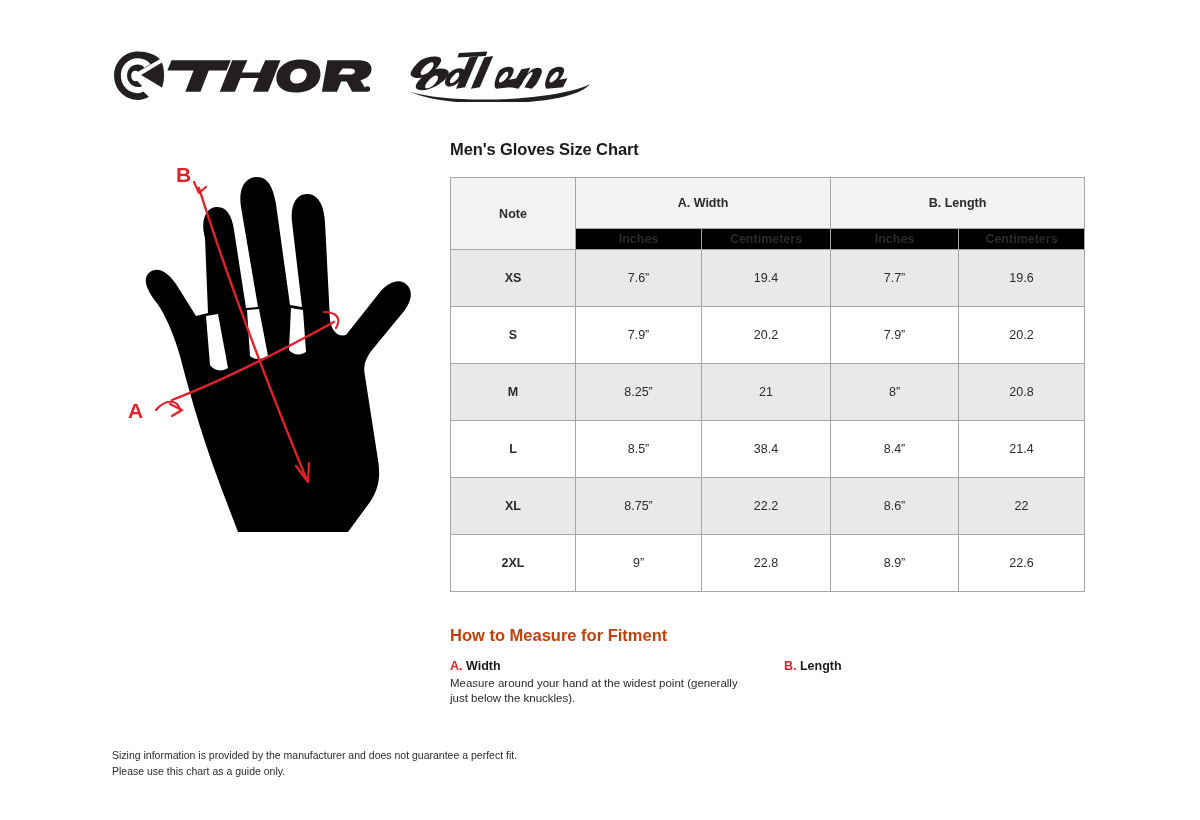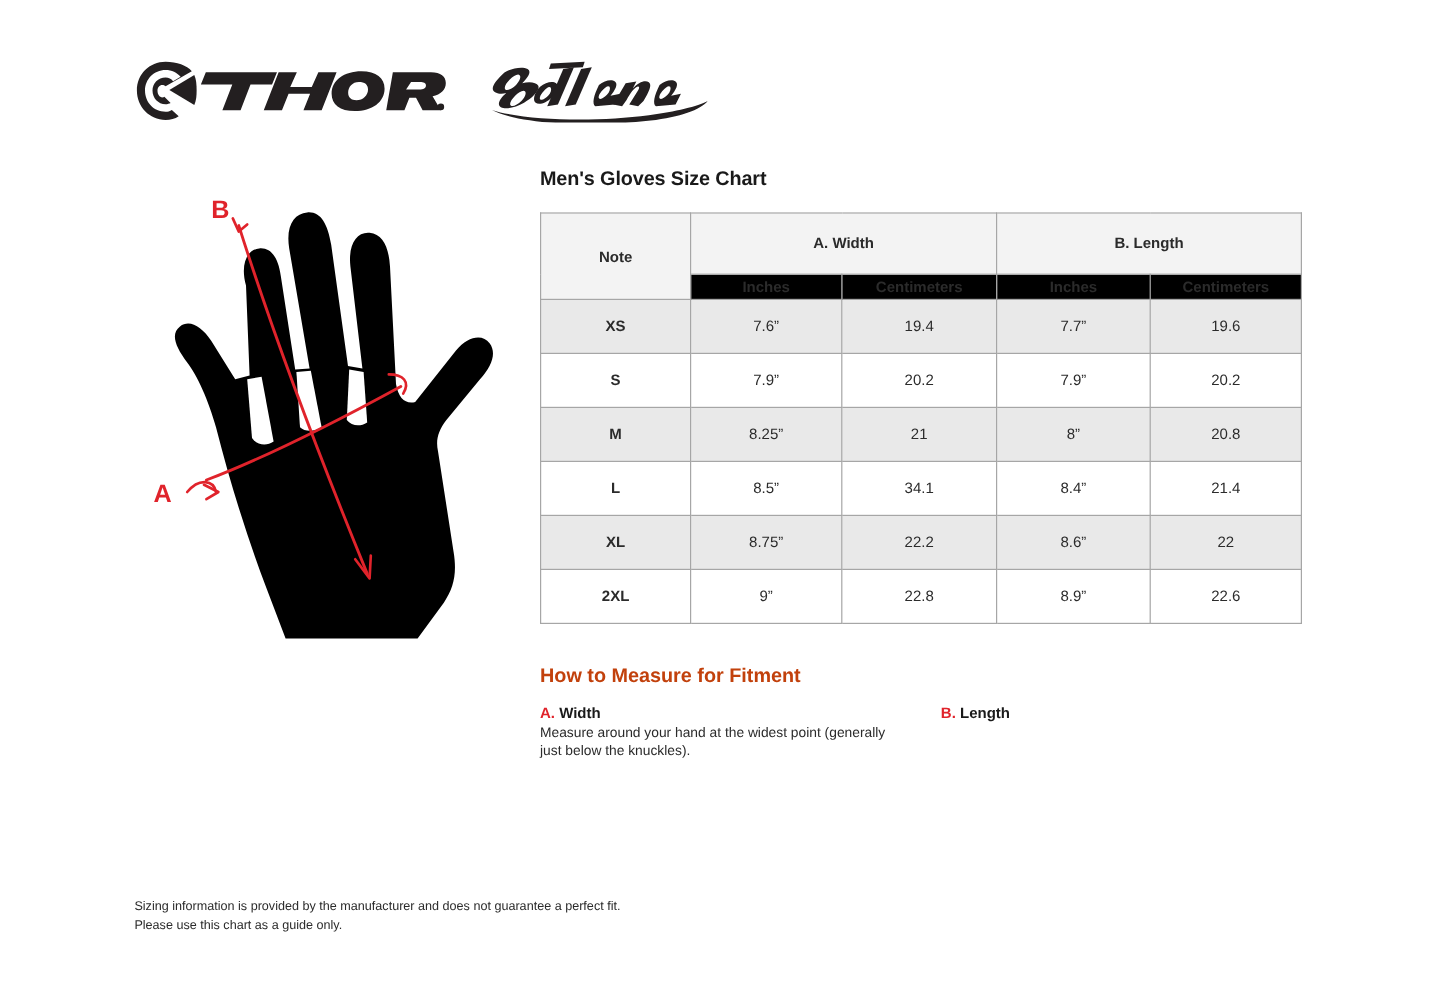--- a/index.html
+++ b/index.html
@@ -110,21 +110,21 @@
     font-size: 11px;
     height: 18px;
     border: 1px solid #000000;
     padding: 1px 0;
   }
   td.size-cell {
     font-weight: bold;
     font-size: 13px;
     color: #1a1a1a;
   }
-  tbody tr { height: 45px; border-radius: 15px; }
+  tbody tr { height: 57px; border-radius: 15px; }
   tbody tr.odd td  { background: #e9e9e9; }
   tbody tr.even td { background: #ffffff; }
 
   
   .measure-section {
     margin-top: 34px;
   }
   .measure-title {
     font-size: 16.5px;
     font-weight: bold;
@@ -322,21 +322,21 @@
       <tr class="odd">
         <td class="size-cell">M</td>
         <td>8.25”</td>
         <td>21</td>
         <td>8”</td>
         <td>20.8</td>
       </tr>
       <tr class="even">
         <td class="size-cell">L</td>
         <td>8.5”</td>
-        <td>34.1</td>
+        <td>38.4</td>
         <td>8.4”</td>
         <td>21.4</td>
       </tr>
       <tr class="odd">
         <td class="size-cell">XL</td>
         <td>8.75”</td>
         <td>22.2</td>
         <td>8.6”</td>
         <td>22</td>
       </tr>

